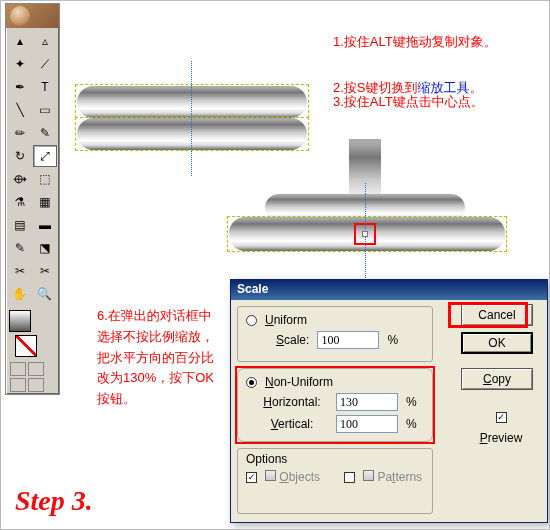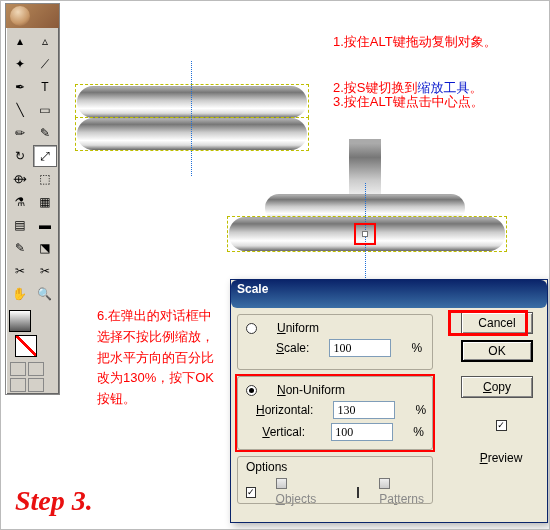--- a/index.html
+++ b/index.html
@@ -99,36 +99,35 @@
   .dialog {
     position:absolute;
     left:229px; top:278px;
     width:318px; height:244px;
     background:#ece9d8;
     border:1px solid #0a246a;
     box-shadow: 3px 3px 8px rgba(0,0,0,0.3);
     font-family: Tahoma, sans-serif;
   }
   .titlebar{
-    height:28px;
+    height:20px;
     background: linear-gradient(#0a246a,#3a6ea5);
     color:#fff;font-weight:bold;font-size:12px;
     padding:2px 6px;
-    border-radius:6px;
   }
   .dlg-body{position:relative;padding:6px;}
   .fieldset{
     position:relative;
     border:1px solid #aca899;
     border-radius:3px;
     margin-bottom:6px;
     padding:8px 8px 8px 8px;
   }
   .fieldset.options{padding:6px 8px 4px;}
-  .row{display:flex;align-items:center;gap:20px;margin:4px 0;}
+  .row{display:flex;align-items:center;gap:8px;margin:4px 0;}
   .radio{width:11px;height:11px;border:1px solid #333;border-radius:50%;background:#fff;display:inline-flex;align-items:center;justify-content:center;}
   .radio.on::after{content:"";width:5px;height:5px;background:#000;border-radius:50%;}
   .cbox{width:11px;height:11px;border:1px solid #333;background:#fff;display:inline-flex;align-items:center;justify-content:center;font-size:9px;line-height:9px;}
   .cbox.on::before{content:"✓";color:#000;}
   .lbl{font-size:12px;color:#000;}
   .lbl u{text-decoration:underline;}
   .txt{width:62px;height:18px;border:1px solid #7f9db9;background:#fff;padding:1px 3px;font-size:12px;font-family:Tahoma;}
   .btn{
     display:block;width:72px;height:22px;
     background:#ece9d8;border:1px solid #555;
@@ -219,38 +218,38 @@
         <span class="radio"></span>
         <span class="lbl"><u>U</u><span></span>niform</span>
       </div>
       <div class="row" style="padding-left:30px;">
         <span class="lbl"><u>S</u>cale:</span>
         <input class="txt" value="100" style="">
         <span class="lbl">%</span>
       </div>
     </div>
 
-    <div class="fieldset" style="width:196px;height:74px;">
+    <div class="fieldset" style="width:196px;height:74px;border-radius:7px;">
       <div class="row" style="margin-top:-2px;">
         <span class="radio on"></span>
         <span class="lbl"><u>N</u>on-Uniform</span>
       </div>
       <div class="row" style="padding-left:10px;">
         <span class="lbl" style="width:72px;text-align:center;"><u>H</u>orizontal:</span>
         <input class="txt" value="130" style="">
         <span class="lbl">%</span>
       </div>
       <div class="row" style="padding-left:10px;">
         <span class="lbl" style="width:72px;text-align:center;"><u>V</u>ertical:</span>
         <input class="txt" value="100" style="">
         <span class="lbl">%</span>
       </div>
     </div>
 
-    <div class="fieldset options" style="width:196px;height:48px;">
+    <div class="fieldset options" style="width:196px;height:66px;">
       <div class="lbl" style="margin:-3px 0 4px 0;">Options</div>
       <div class="row">
         <span class="cbox on dim"></span>
         <span class="lbl dim"><span class="sq"></span> <u>O</u>bjects</span>
         <span style="width:8px;"></span>
         <span class="cbox dim"></span>
         <span class="lbl dim"><span class="sq"></span> Pa<u>t</u>terns</span>
       </div>
     </div>
 

